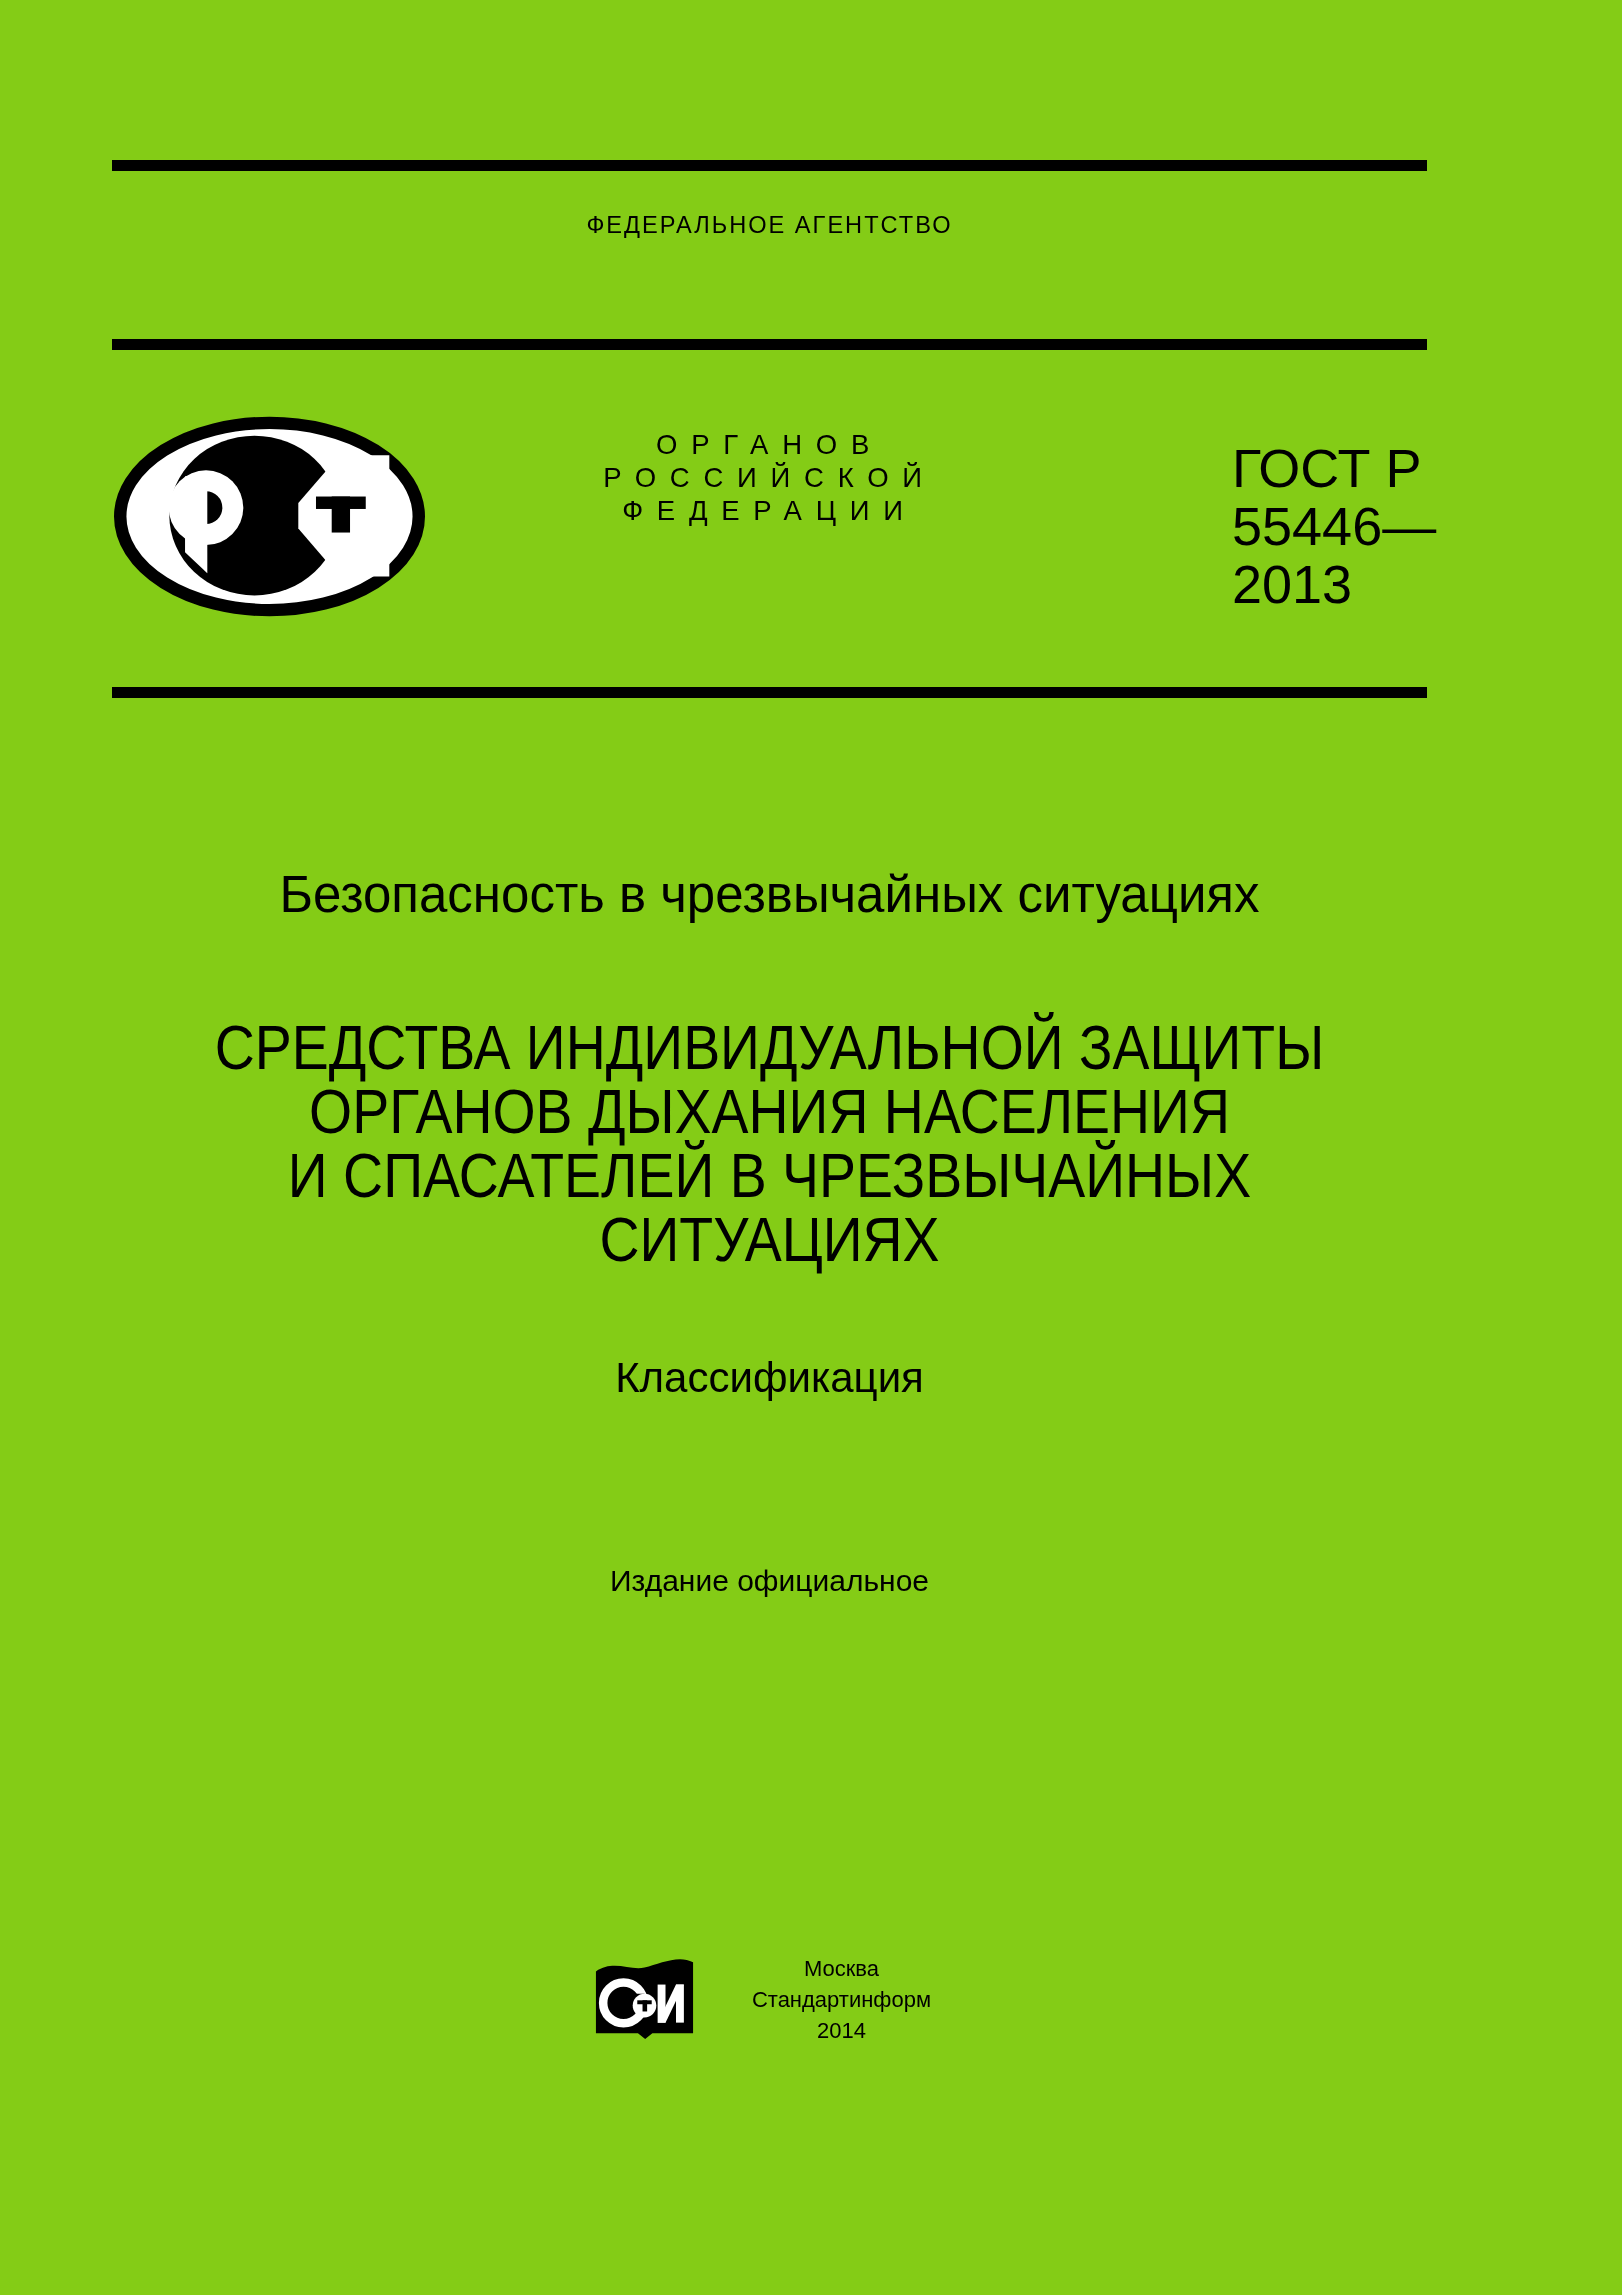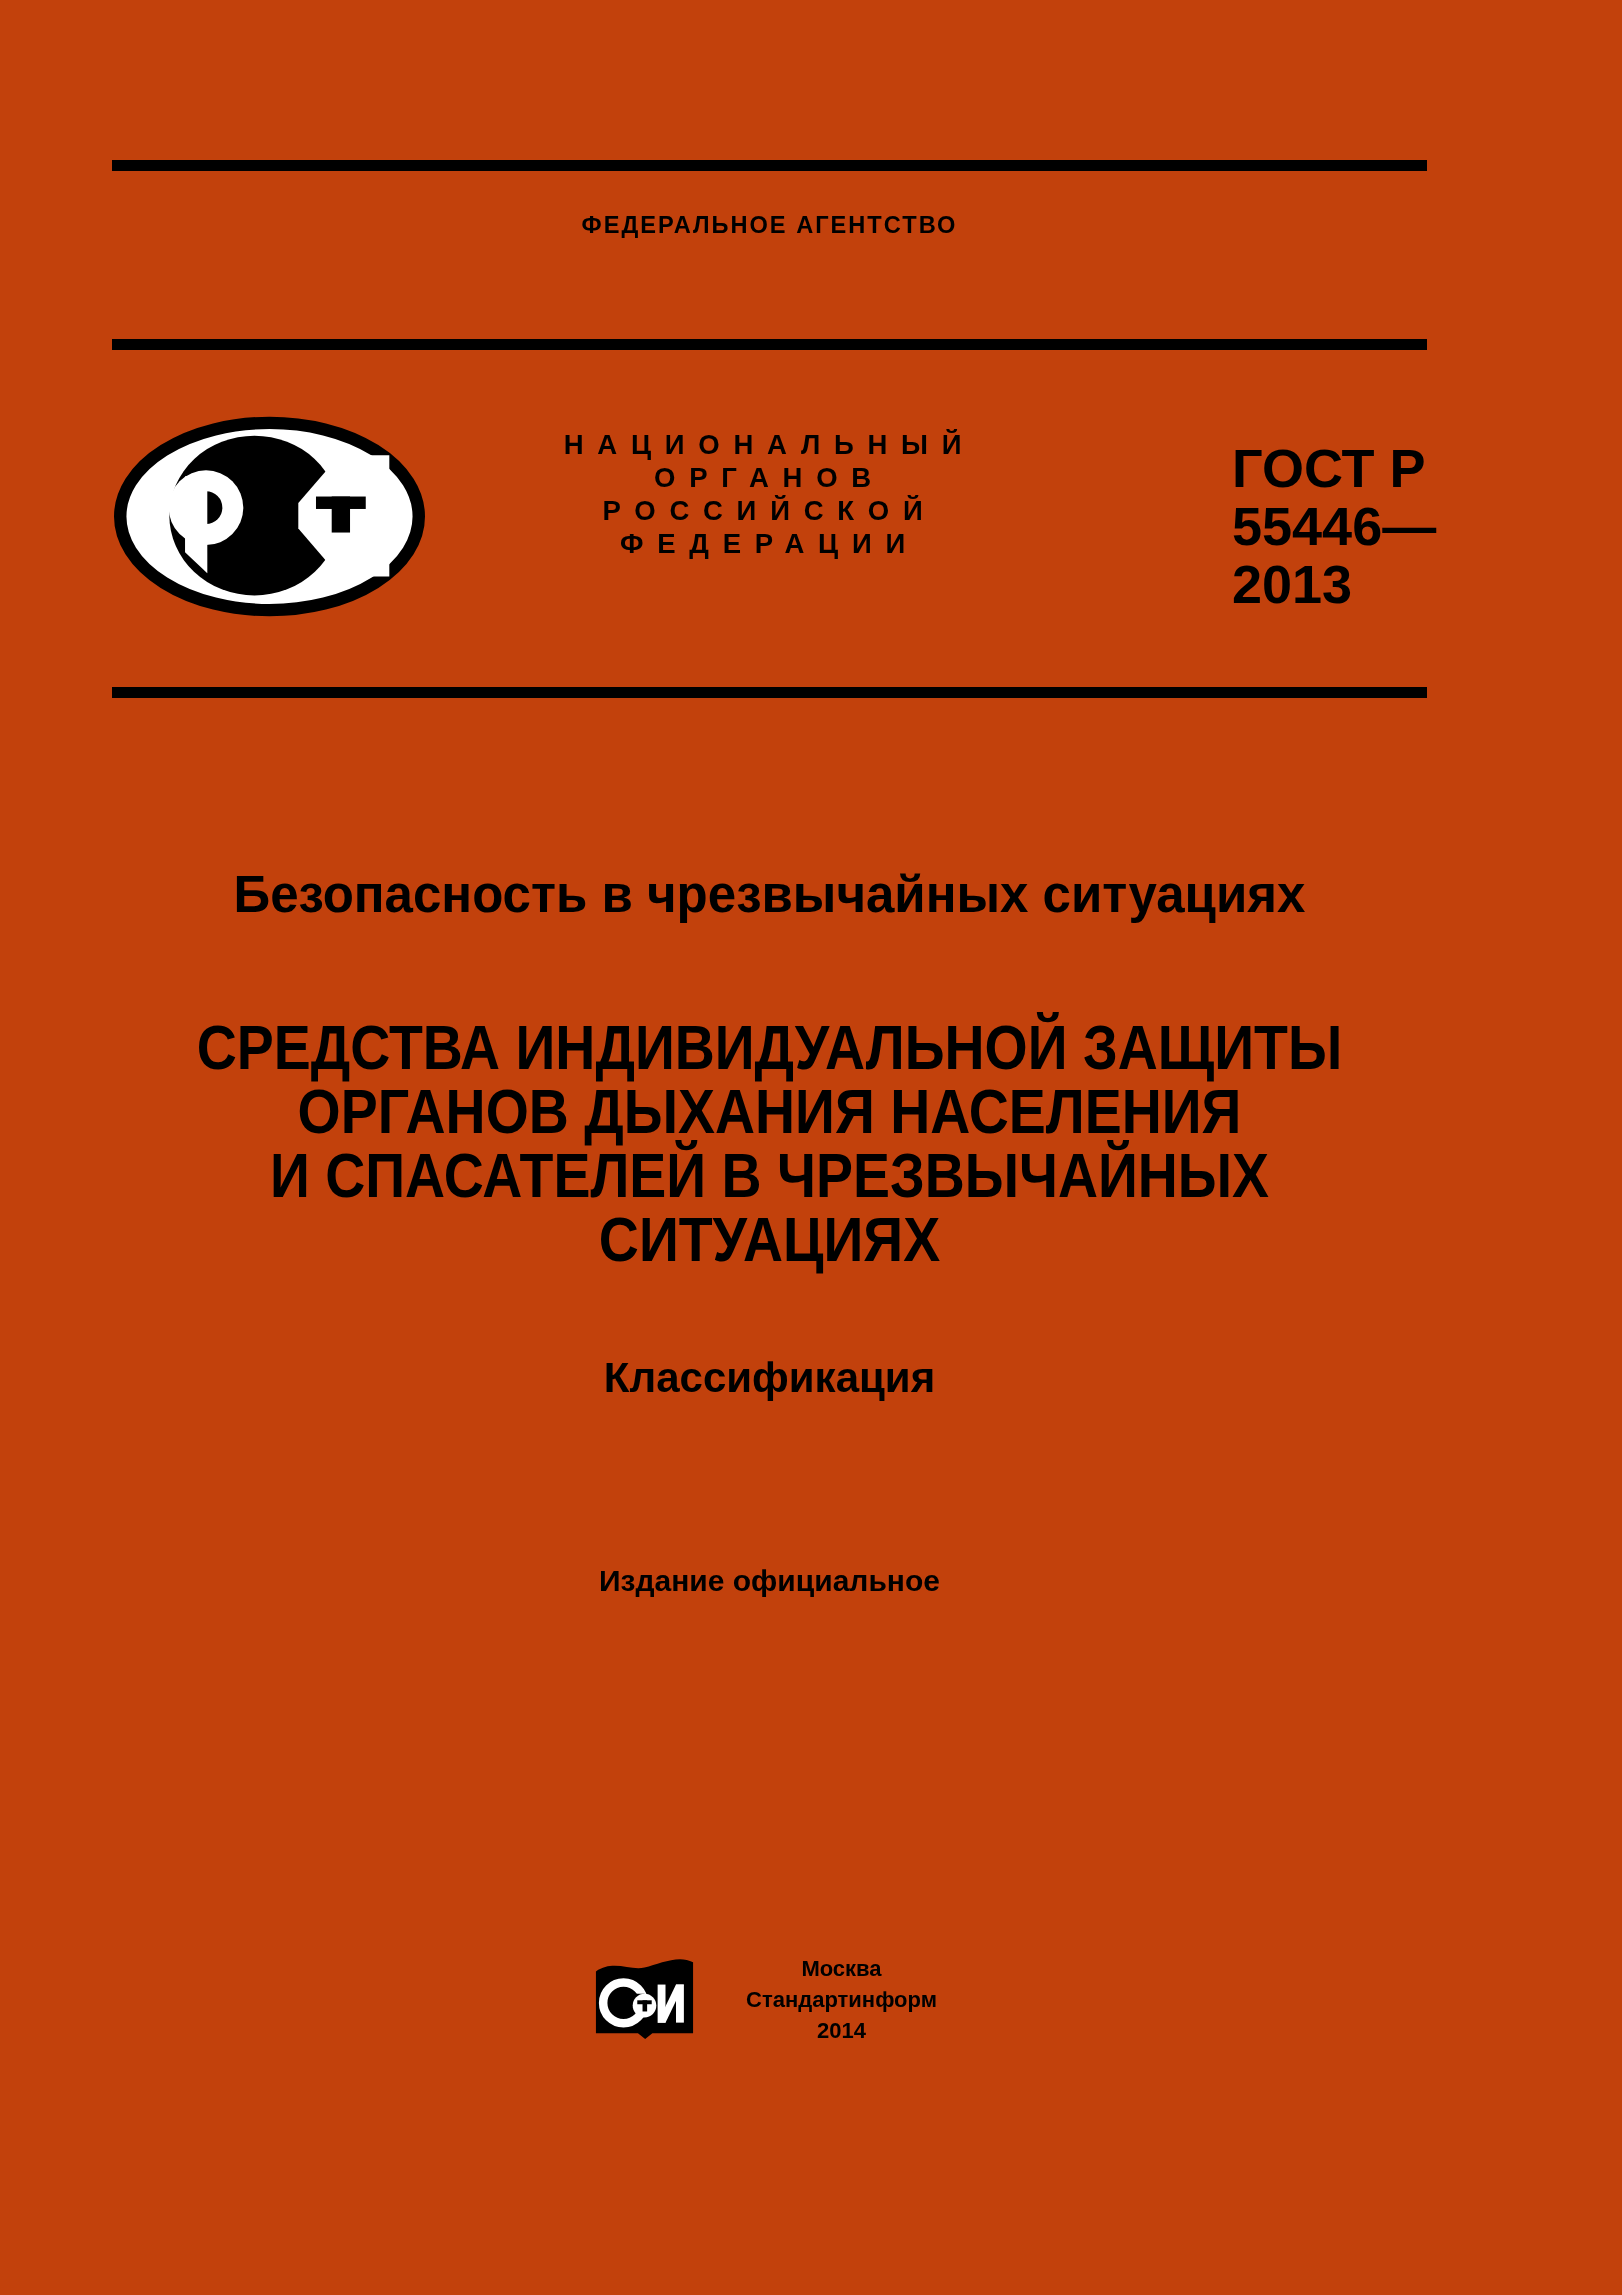--- a/index.html
+++ b/index.html
@@ -1,21 +1,21 @@
 <!DOCTYPE html>
 <html style="font-size:10.5px"><head>
 <meta charset="utf-8">
 <style>
   html,body{margin:0;padding:0;background:#888;}
   .page{
     position:relative;
     width:1623px;height:2295px;
-    background:#c2410c;
+    background:#84cc16;
     font-family:"Liberation Sans", sans-serif;
-    font-weight:700;
+    font-weight:400;
     color:#000;
     overflow:hidden;
   }
   .rule{position:absolute;left:112px;width:1315px;height:11px;background:#000;}
   .rule1{top:160px;}
   .rule2{top:339px;}
   .rule3{top:687px;}
 
   .colcenter{position:absolute;left:112px;width:1315px;text-align:center;}
 
@@ -59,21 +59,20 @@
     <ellipse cx="216" cy="152" rx="130" ry="122" fill="#000000"></ellipse>
     <path d="M 346,60 L 283,133 L 283,172 L 346,245 L 422,245 L 422,60 Z" fill="#ffffff"></path>
     <circle cx="142" cy="140" r="57" fill="#ffffff"></circle>
     <circle cx="142" cy="140" r="25" fill="#000000"></circle>
     <polygon points="110,92 144,92 144,240 110,208" fill="#ffffff"></polygon>
     <rect x="310" y="123" width="76" height="19" fill="#000000"></rect>
     <rect x="334" y="123" width="28" height="55" fill="#000000"></rect>
   </svg>
 
   <div class="colcenter natl">
-    <div>НАЦИОНАЛЬНЫЙ</div>
     <div>ОРГАНОВ</div>
     <div>РОССИЙСКОЙ</div>
     <div>ФЕДЕРАЦИИ</div>
   </div>
 
   <div class="gost">
     <div>ГОСТ Р</div>
     <div>55446—</div>
     <div>2013</div>
   </div>

